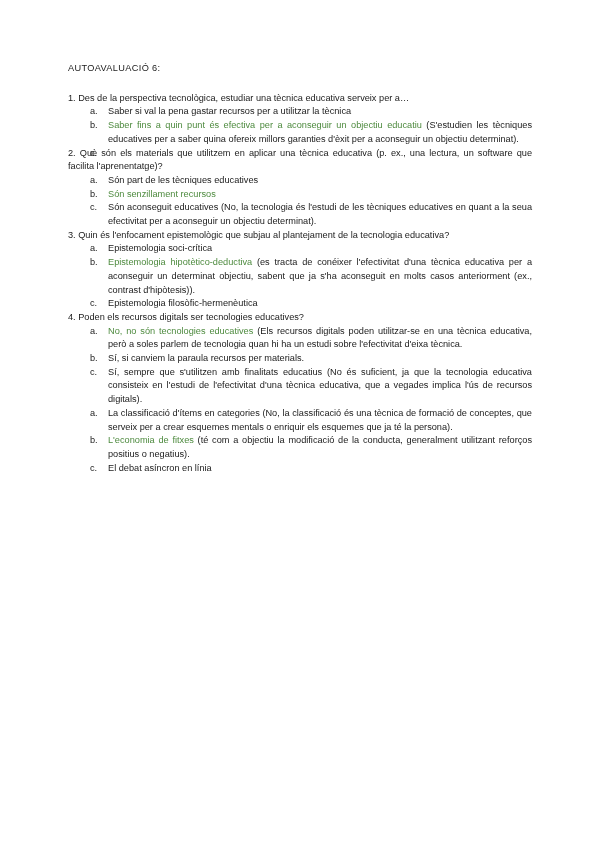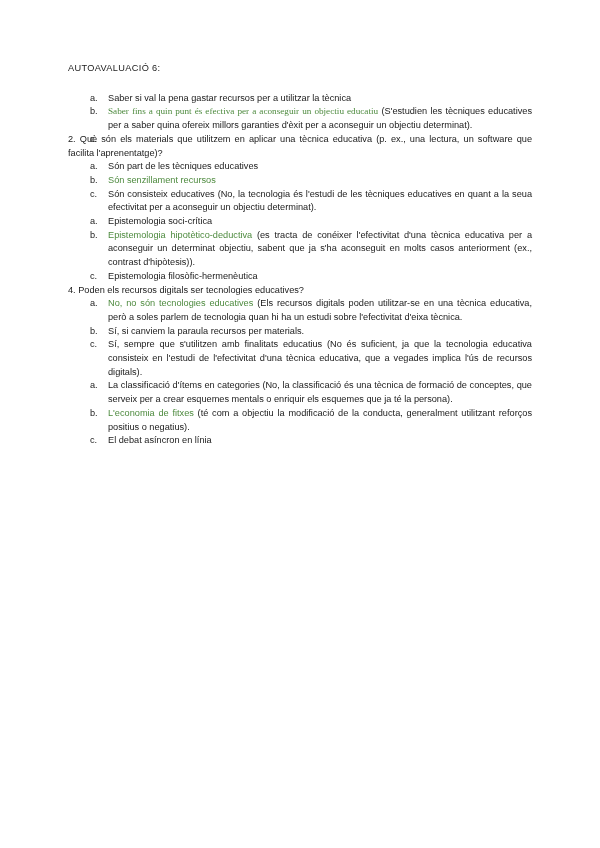--- a/index.html
+++ b/index.html
@@ -74,35 +74,37 @@
   }
   .option:last-child .option-text { }
 </style>
 </head>
 <body>
 
 <div class="page">
   <div class="doc-title">AUTOAVALUACIÓ 6:</div>
   <div id="questions-root">
       <div class="question-block">
+        <p class="question-stem">1. Des de la perspectiva tecnològica, estudiar una tècnica educativa serveix per a…</p>
         <ul class="options">
           <li class="option"><span class="option-marker">a.</span><span class="option-text">Saber si val la pena gastar recursos per a utilitzar la tècnica</span></li>
-          <li class="option"><span class="option-marker">b.</span><span class="option-text answer-correct" style="color: rgb(77, 138, 62); font-family: Liberation Serif, serif;">Saber fins a quin punt és efectiva per a aconseguir un objectiu educatiu</span><span class="explanation"> (S'estudien les tècniques educatives per a saber quina ofereix millors garanties d'èxit per a aconseguir un objectiu determinat).</span></li>
+          <li class="option"><span class="option-marker">b.</span><span class="option-text answer-correct" style="color: rgb(77, 138, 62);">Saber fins a quin punt és efectiva per a aconseguir un objectiu educatiu</span><span class="explanation"> (S'estudien les tècniques educatives per a saber quina ofereix millors garanties d'èxit per a aconseguir un objectiu determinat).</span></li>
           <li class="option"><span class="option-marker">c.</span></li>
         </ul>
       </div>
       <div class="question-block">
         <p class="question-stem">2. Què són els materials que utilitzem en aplicar una tècnica educativa (p. ex., una lectura, un software que facilita l'aprenentatge)?</p>
         <ul class="options">
           <li class="option"><span class="option-marker">a.</span><span class="option-text">Són part de les tècniques educatives</span></li>
           <li class="option"><span class="option-marker">b.</span><span class="option-text answer-correct" style="color: rgb(77, 138, 62);">Són senzillament recursos</span></li>
-          <li class="option"><span class="option-marker">c.</span><span class="option-text">Són consisteix educatives</span><span class="explanation"> (No, la tecnologia és l'estudi de les tècniques educatives en quant a la seua efectivitat per a aconseguir un objectiu determinat).</span></li>
+          <li class="option"><span class="option-marker">c.</span><span class="option-text">Són aconseguit educatives</span><span class="explanation"> (No, la tecnologia és l'estudi de les tècniques educatives en quant a la seua efectivitat per a aconseguir un objectiu determinat).</span></li>
         </ul>
       </div>
       <div class="question-block">
+        <p class="question-stem">3. Quin és l'enfocament epistemològic que subjau al plantejament de la tecnologia educativa?</p>
         <ul class="options">
           <li class="option"><span class="option-marker">a.</span><span class="option-text">Epistemologia soci-crítica</span></li>
           <li class="option"><span class="option-marker">b.</span><span class="option-text answer-correct" style="color: rgb(77, 138, 62);">Epistemologia hipotètico-deductiva</span><span class="explanation"> (es tracta de conéixer l'efectivitat d'una tècnica educativa per a aconseguir un determinat objectiu, sabent que ja s'ha aconseguit en molts casos anteriorment (ex., contrast d'hipòtesis)).</span></li>
           <li class="option"><span class="option-marker">c.</span><span class="option-text">Epistemologia filosòfic-hermenèutica</span></li>
         </ul>
       </div>
       <div class="question-block">
         <p class="question-stem">4. Poden els recursos digitals ser tecnologies educatives?</p>
         <ul class="options">
           <li class="option"><span class="option-marker">a.</span><span class="option-text answer-correct" style="color: rgb(77, 138, 62);">No, no són tecnologies educatives</span><span class="explanation"> (Els recursos digitals poden utilitzar-se en una tècnica educativa, però a soles parlem de tecnologia quan hi ha un estudi sobre l'efectivitat d'eixa tècnica.</span></li>

